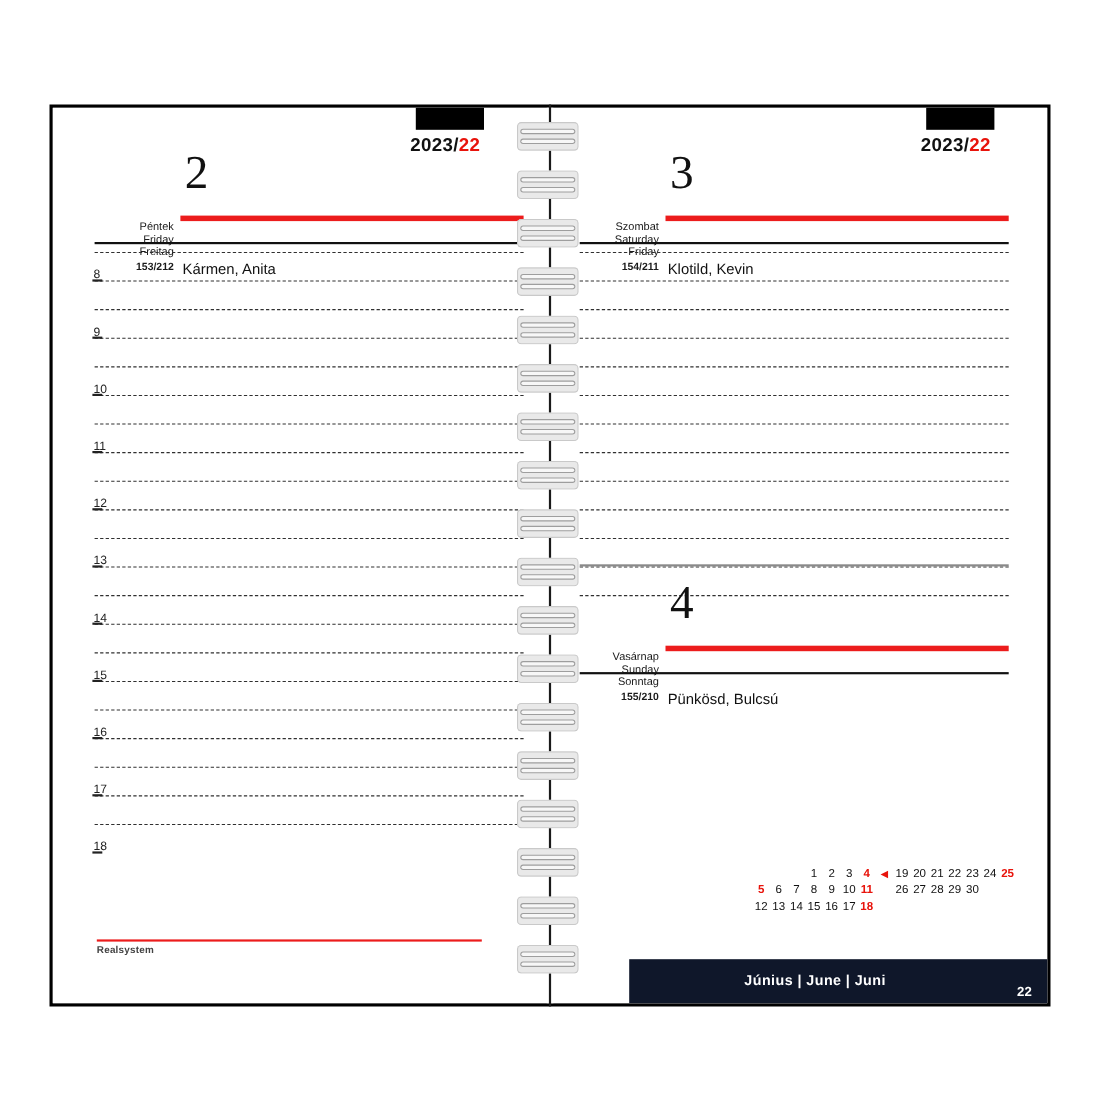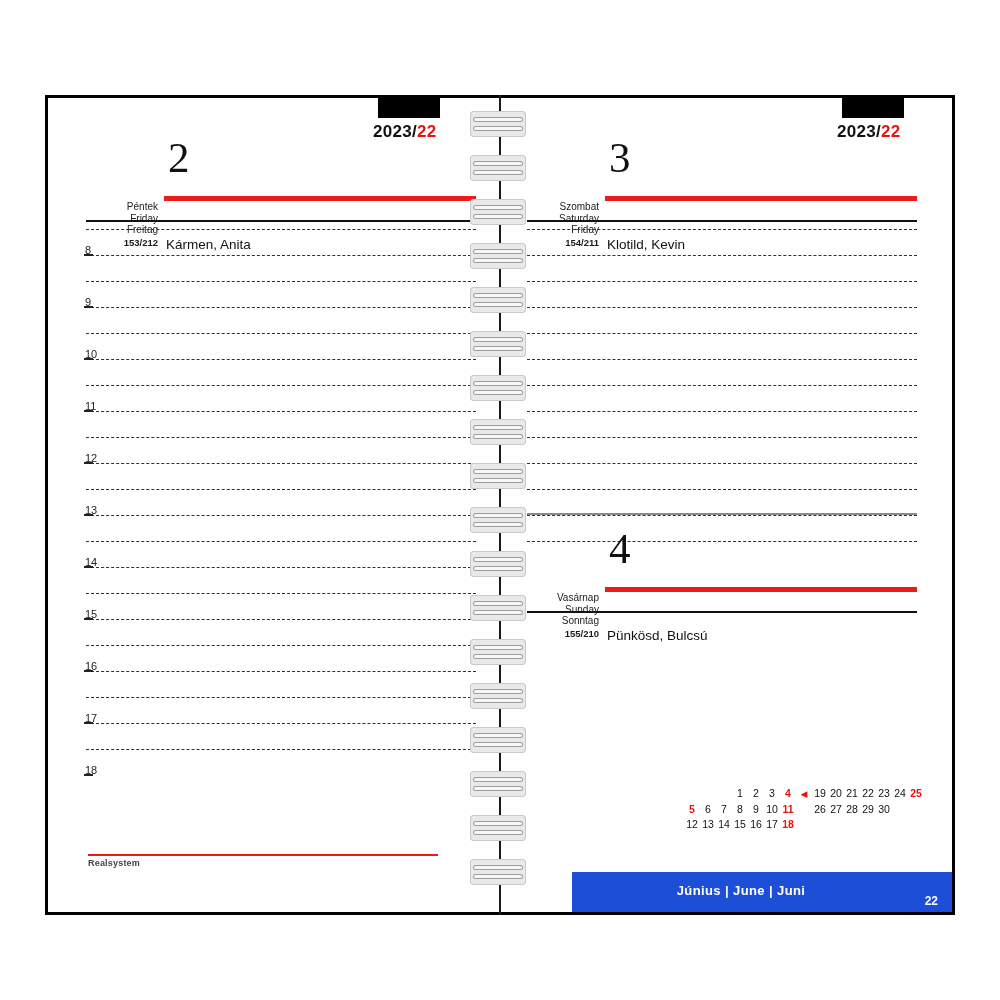--- a/index.html
+++ b/index.html
@@ -213,21 +213,21 @@
   .mini-cal .cell { display: inline-block; width: 16px; text-align: center; }
   .mini-cal .red { color: #e8140c; font-weight: bold; }
   .mini-cal .arrow { color: #e8140c; font-size: 9px; }
 
   .month-bar {
     position: absolute;
     right: 0;
     bottom: 0;
     width: 380px;
     height: 40px;
-    background: #1d4ed8;
+    background: #0f172a;
     color: #fff;
   }
   .month-bar .label {
     position: absolute;
     left: 0; right: 42px; top: 11px;
     text-align: center;
     font-size: 13px;
     font-weight: bold;
     letter-spacing: .4px;
   }

